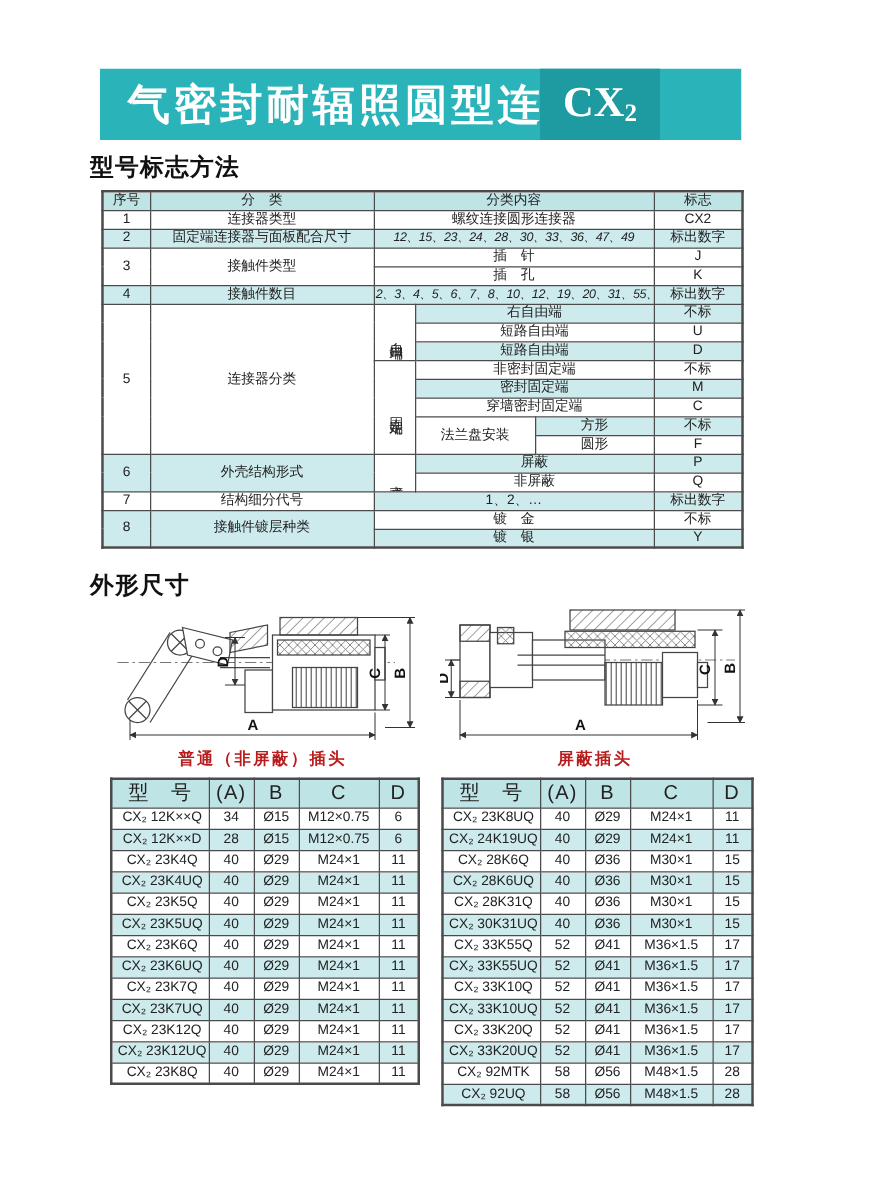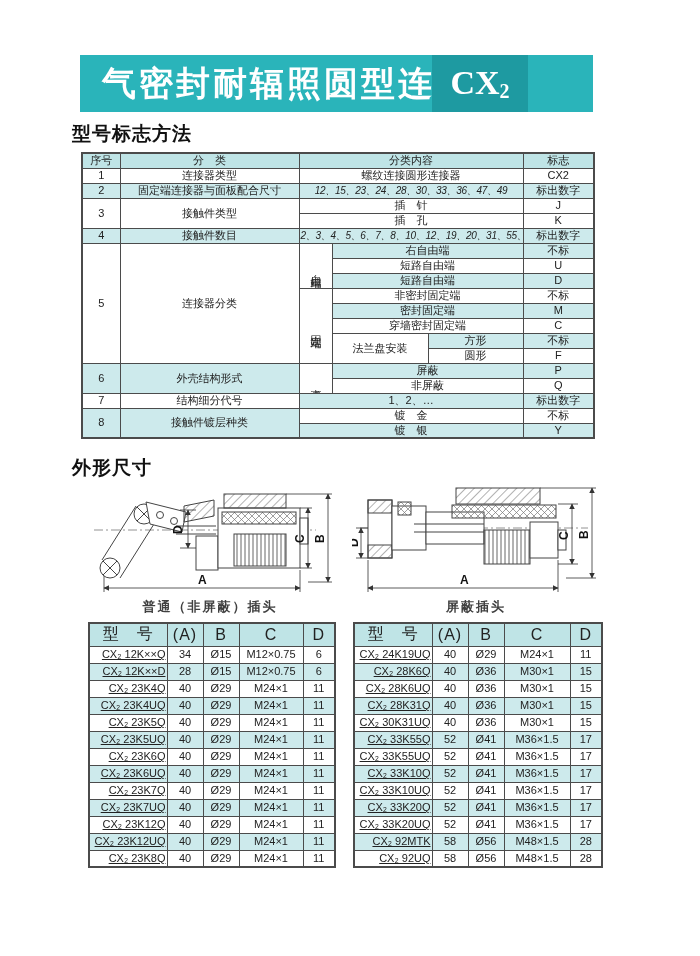--- a/index.html
+++ b/index.html
@@ -30,40 +30,40 @@
   .t1 { border:2px solid #4b4b4b; }
   .teal { background:#cdeaec; }
   .tealh { background:#bfe4e6; }
   .vert { writing-mode:vertical-rl; text-orientation:upright; letter-spacing:1px; }
   .small { font-size:10px; letter-spacing:-0.3px;font-style:italic; }
 
   
   .svg-wrap { position:absolute; }
   .svg-plain { left:84px; top:474px; }
   .svg-shielded { left:352px; top:474px; }
-  .draw-caption { position:absolute; top:598px; font-size:13px; font-weight:bold; color:#404040;
+  .draw-caption { position:absolute; top:598px; font-size:13px; font-weight:bold; color:#b91c1c;
     text-align:center; letter-spacing:2px; }
   .cap-plain { left:84px; width:252px; }
   .cap-shielded { left:352px; width:248px; }
   svg .ln { stroke:#444; stroke-width:1; fill:none; }
   svg .fw { stroke:#444; stroke-width:1; fill:#fff; }
   svg .cl { stroke:#777; stroke-width:0.8; stroke-dasharray:9 3 2 3; }
   svg .dl { stroke:#333; stroke-width:0.8; fill:none; }
   svg .dim { font:bold 12px "Liberation Sans",sans-serif; fill:#111; }
 
   
   .t2 { position:absolute; top:622px; border-collapse:collapse; table-layout:fixed;
     font-size:11px; color:#222; border:2px solid #4b4b4b; }
   .t2-plain { left:88px; width:246px; }
   .t2-shielded { left:353px; width:248px; }
   .t2 th { border:1px solid #4b4b4b; background:#bfe4e6; height:23px; font-weight:normal;
     font-size:16px; letter-spacing:1px; }
   .t2 td { border:1px solid #4b4b4b; height:17px; line-height:15px; text-align:center;
     padding:0 1px; white-space:nowrap; overflow:hidden; }
-  .t2 td.model { text-align:right; padding-left:4px;text-decoration:underline; }
+  .t2 td.model { text-align:center; padding-left:4px; }
   .t2 tbody tr:nth-child(even) td { background:#cdeaec; }
 </style>
 </head>
 <body>
 
 <div class="page">
 
   <div class="banner">
     <div class="banner-title">气密封耐辐照圆型连接器</div>
     <div class="code-box">
@@ -435,20 +435,27 @@
       <tr>
         <th>型　号</th>
         <th>(A)</th>
         <th>B</th>
         <th>C</th>
         <th>D</th>
       </tr>
     </thead>
     <tbody>
         <tr>
+          <td class="model">CX₂ 23K8UQ</td>
+          <td>40</td>
+          <td>Ø29</td>
+          <td>M24×1</td>
+          <td>11</td>
+        </tr>
+        <tr>
           <td class="model">CX₂ 24K19UQ</td>
           <td>40</td>
           <td>Ø29</td>
           <td>M24×1</td>
           <td>11</td>
         </tr>
         <tr>
           <td class="model">CX₂ 28K6Q</td>
           <td>40</td>
           <td>Ø36</td>

